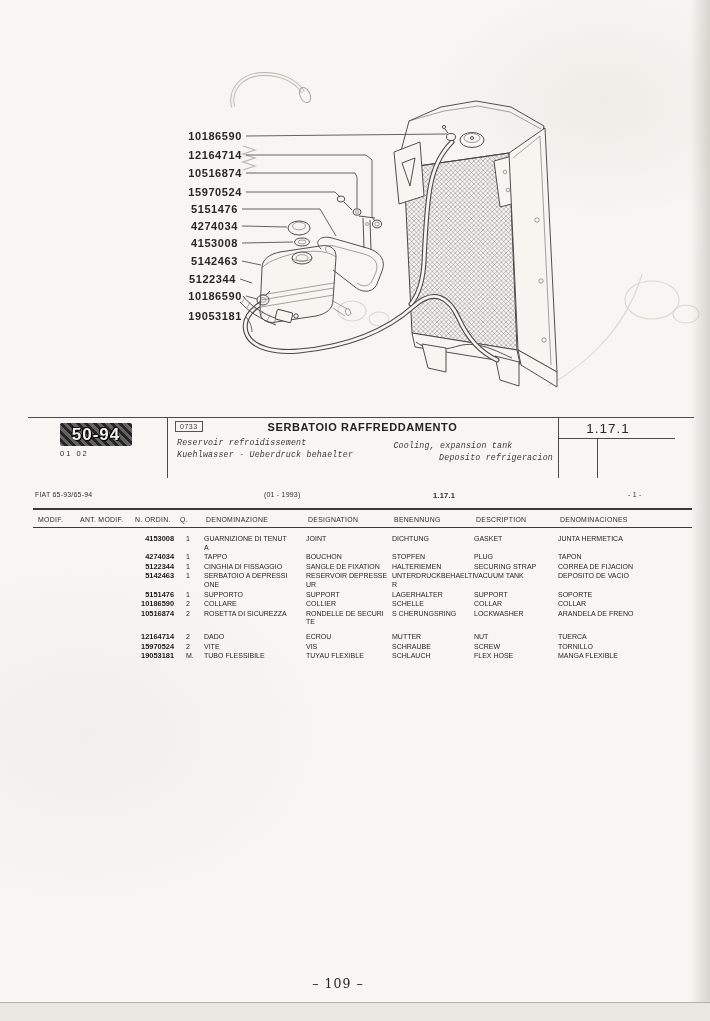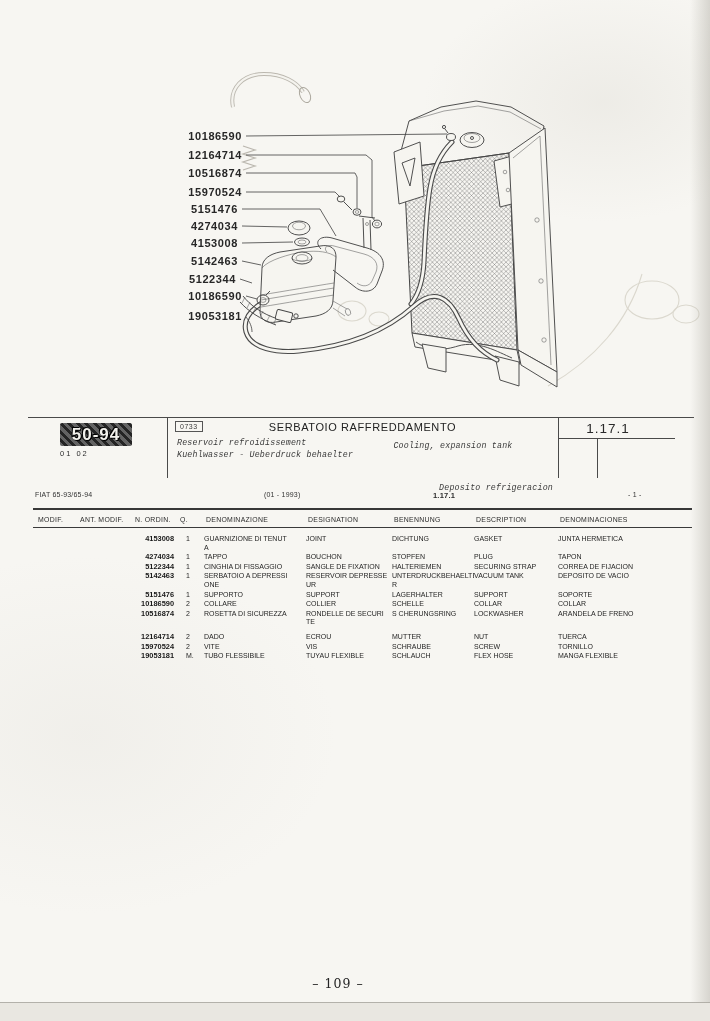--- a/index.html
+++ b/index.html
@@ -30,26 +30,26 @@
   .badge{position:absolute;left:60px;top:423px;width:72px;height:23px;border-radius:2px;
     background-image:repeating-linear-gradient(45deg, rgba(110,110,110,.85) 0 3px, transparent 3px 6px),
                      linear-gradient(#242424,#242424);
     color:#f3f2ed;font-weight:900;font-size:17px;line-height:23px;text-align:center;letter-spacing:1px;
     text-shadow:0 0 1px #000, 1px 1px 0 #000, -1px -1px 0 #000;}
   .badge-sub{position:absolute;left:60px;top:449px;width:72px;text-align:left;font-size:7.5px;
     letter-spacing:2px;color:#2c2c2c;}
   .codebox{position:absolute;left:175px;top:421px;border:1px solid #555;padding:1px 4px;
     font-size:7px;color:#3a3a3a;letter-spacing:.5px;background:#f7f6f2;}
   .hdr-title{position:absolute;left:167px;top:421px;width:391px;text-align:center;
-    font-size:11px;font-weight:400;letter-spacing:.6px;color:#222;}
+    font-size:11px;font-weight:700;letter-spacing:.6px;color:#222;}
   .sub{position:absolute;font-style:italic;font-size:8.3px;color:#3a3a3a;letter-spacing:.2px;font-family:Liberation Mono, monospace;}
   .sub-fr{left:177px;top:438px;}
   .sub-de{left:177px;top:450px;}
   .sub-en{left:353px;top:441px;width:200px;text-align:center;}
-  .sub-es{left:353px;top:453px;width:200px;text-align:right;margin-top:30px;}
+  .sub-es{left:353px;top:453px;width:200px;text-align:right;}
   .secnum{position:absolute;left:558px;top:421px;width:100px;text-align:center;
     font-size:13.5px;color:#2a2a2a;letter-spacing:1px;}
   .hline-sec{position:absolute;left:558px;top:438px;width:117px;height:1px;background:#4a4a4a;}
 
   .meta{position:absolute;top:491px;font-size:7px;color:#333;letter-spacing:.2px;}
   .meta-model{left:35px;}
   .meta-date{left:264px;}
   .meta-sec{left:433px;font-size:7.5px;font-weight:700;color:#2b2b2b;}
   .meta-sheet{left:628px;}
 

